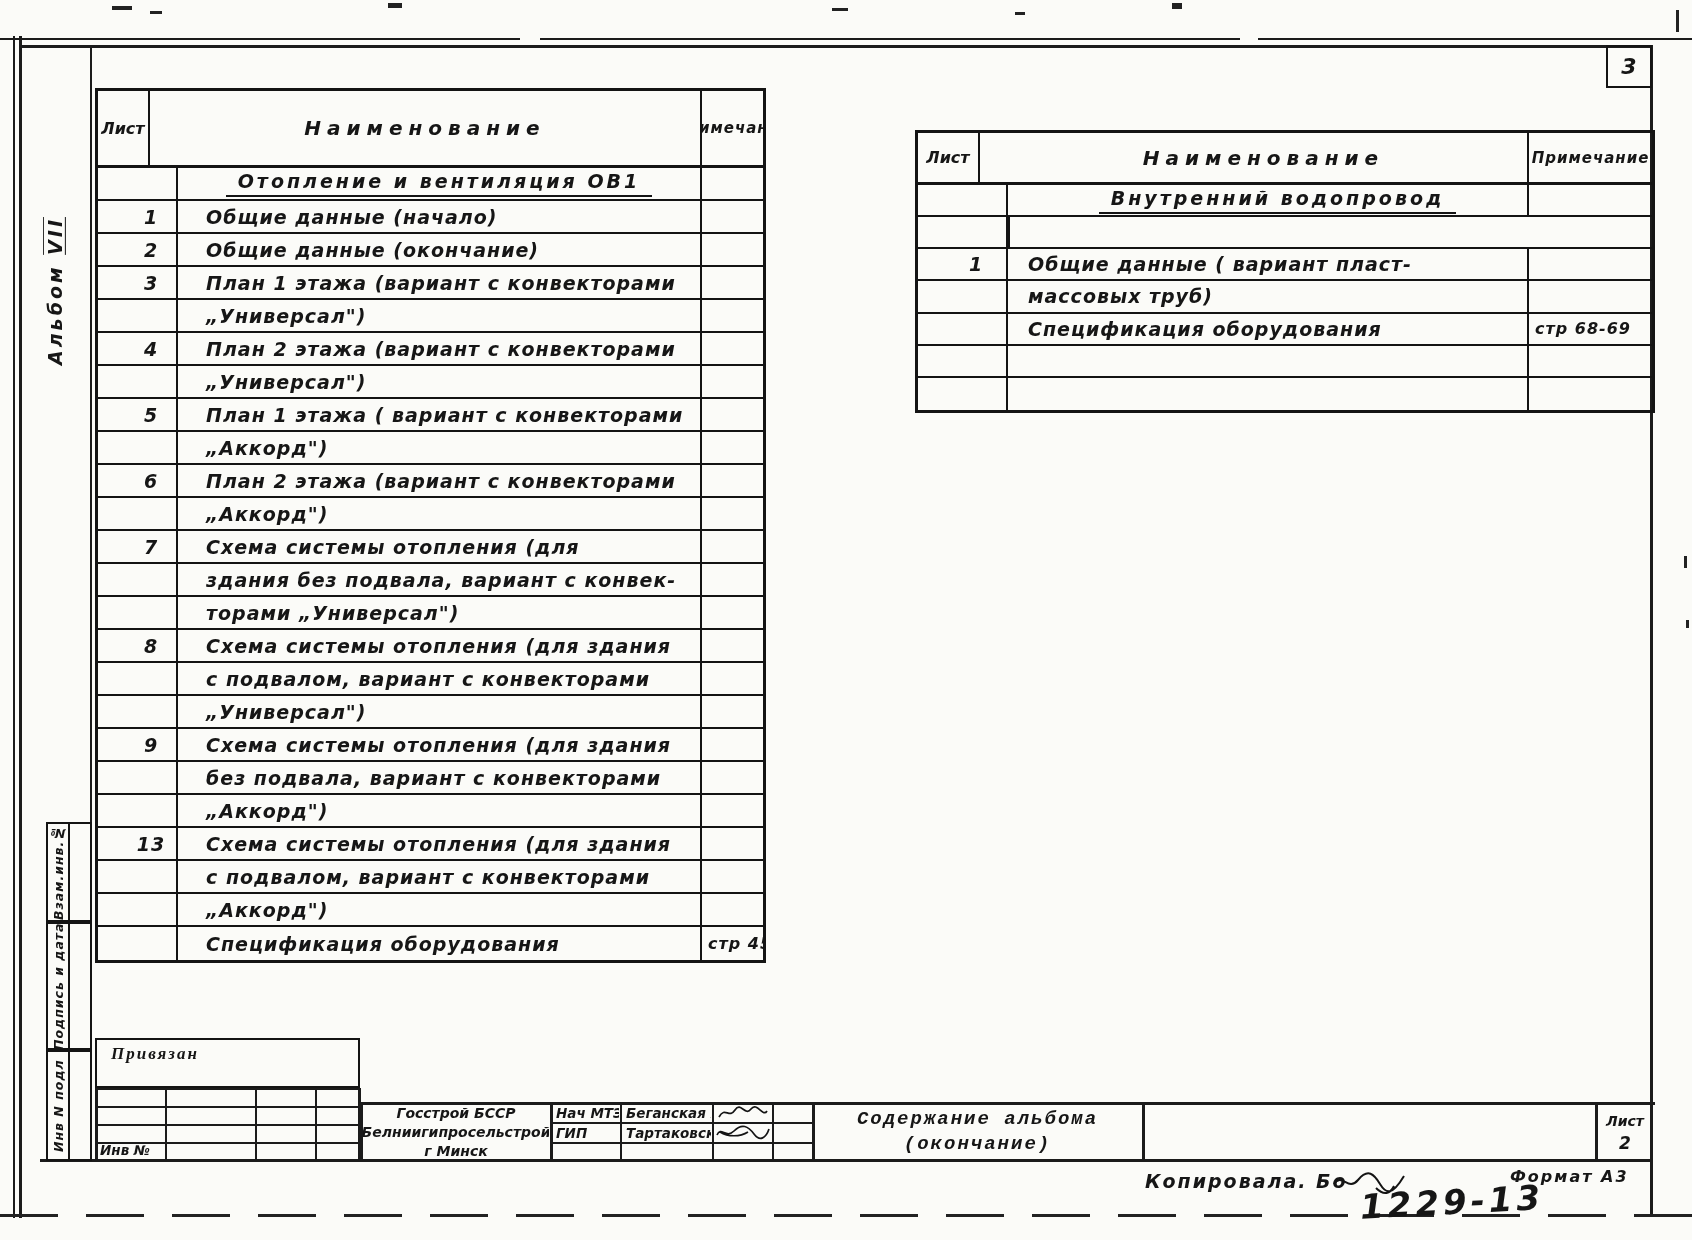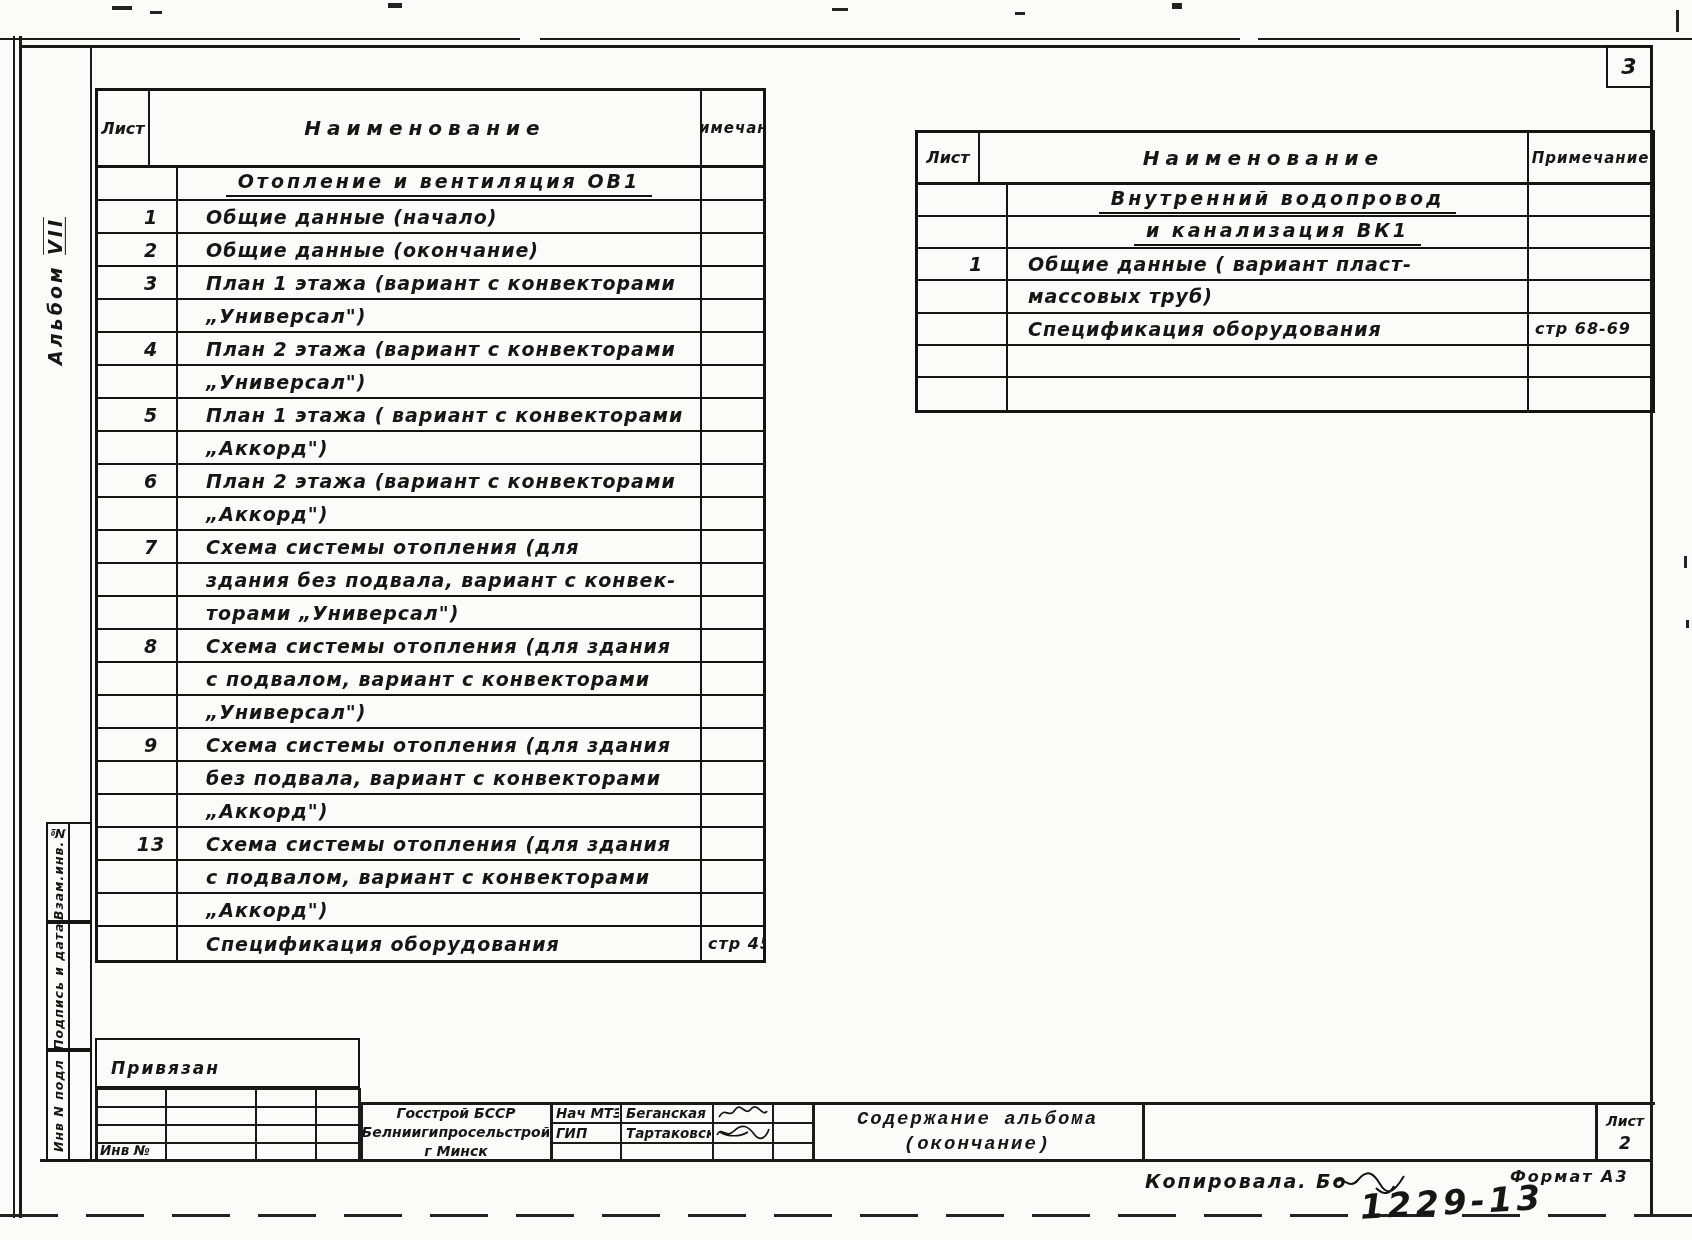--- a/index.html
+++ b/index.html
@@ -51,21 +51,21 @@
   .tb-text{position:absolute;display:flex;align-items:center;justify-content:center;
            box-sizing:border-box;overflow:hidden;white-space:nowrap;}
   .org{flex-direction:column;font-size:14px;font-weight:bold;line-height:19px;}
   .role{font-size:13.5px;font-weight:bold;justify-content:flex-start;padding-left:3px;}
   .pname{font-size:13.5px;font-weight:bold;justify-content:flex-start;padding-left:3px;}
   .doc-title{flex-direction:column;font-size:19px;font-weight:bold;letter-spacing:2px;line-height:25px;font-family:Liberation Mono, monospace;}
   .doc-code{font-size:21px;font-weight:bold;letter-spacing:3px;}
   .sheet-cell{flex-direction:column;font-size:14px;font-weight:bold;line-height:22px;}
   .sheet-cell .sv{font-size:17px;}
   .privyazan{position:absolute;border:2.5px solid #141414;box-sizing:border-box;
-             font-size:17px;font-weight:bold;padding:18px 0 0 14px;letter-spacing:2px;}
+             font-size:17px;font-weight:bold;padding:4px 0 0 14px;letter-spacing:2px;font-family:Liberation Serif, serif;}
   .small-note{position:absolute;font-weight:bold;}
   .handnum{position:absolute;font-size:34px;font-weight:bold;letter-spacing:4px;transform:rotate(-3deg);}
 </style>
 </head>
 <body>
 
 <div class="page">
 
   <div class="mark" style="left:112px;top:6px;width:20px;height:4px;"></div>
   <div class="mark" style="left:150px;top:11px;width:12px;height:3px;"></div>
@@ -250,23 +250,20 @@
     <div class="t-body">
         <div class="t-row">
           <div class="cell c-sheet"></div>
           <div class="cell c-name name-center">
             <div class="sec">Внутренний водопровод</div>
           </div>
           <div class="cell c-note"></div>
         </div>
         <div class="t-row">
           <div class="cell c-sheet"></div>
-          <div class="cell c-name name-center">
-            <div class="sec">и канализация ВК1</div>
-          </div>
           <div class="cell c-note"></div>
         </div>
         <div class="t-row">
           <div class="cell c-sheet">1</div>
           <div class="cell c-name">Общие данные ( вариант пласт-</div>
           <div class="cell c-note"></div>
         </div>
         <div class="t-row">
           <div class="cell c-sheet"></div>
           <div class="cell c-name">массовых труб)</div>

